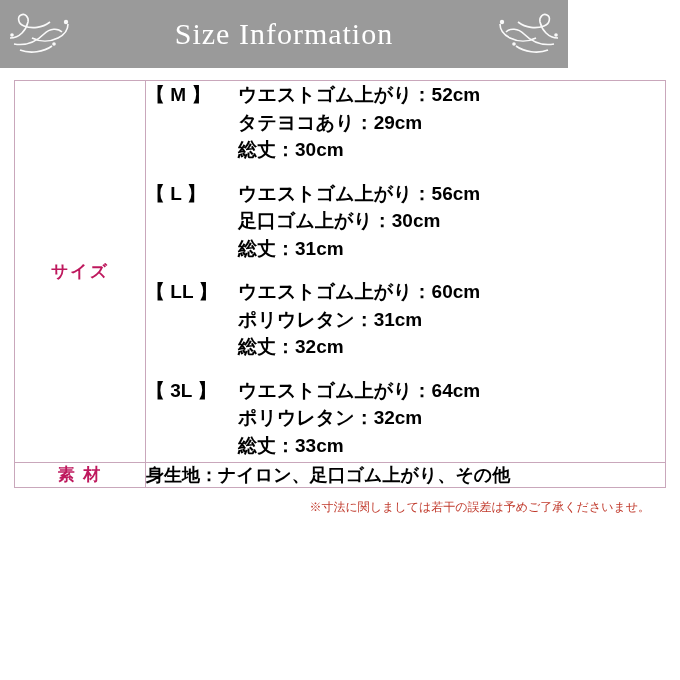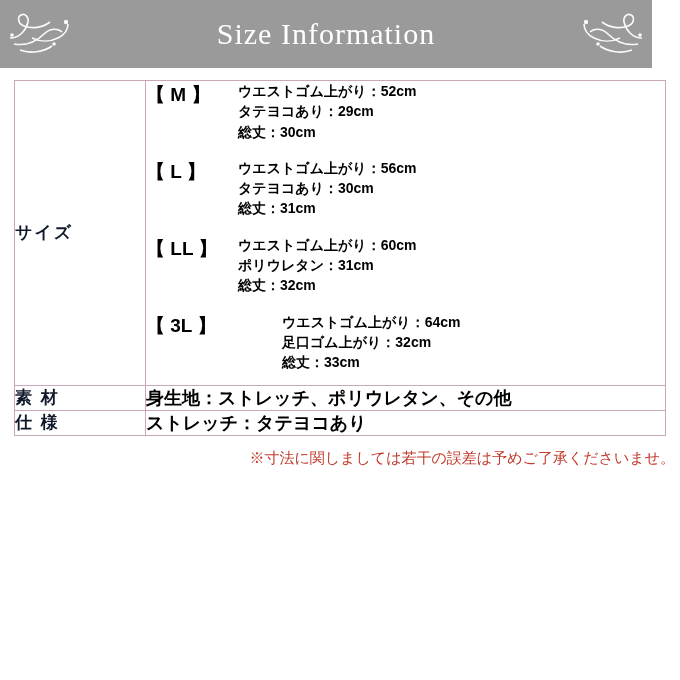--- a/index.html
+++ b/index.html
@@ -18,21 +18,21 @@
   .page {
     position: relative;
     width: 680px;
     height: 680px;
     box-sizing: border-box;
   }
 
   
   .header {
     position: relative;
-    width: 652px;
+    width: 568px;
     height: 68px;
     background: #9a9a9a;
     display: flex;
     align-items: center;
     justify-content: center;
     overflow: hidden;
   }
   .header-title {
     font-family: "Liberation Serif", serif;
     font-size: 30px;
@@ -63,71 +63,72 @@
     width: 652px;
     table-layout: fixed;
   }
   table.size-table td {
     border: 1px solid #c9a7bb;
     vertical-align: middle;
     padding: 0;
   }
   .label-cell {
     width: 130px;
+    text-align: center;
     font-family: "Liberation Sans", sans-serif;
     font-size: 17px;
     font-weight: bold;
-    color: #0f172a;
+    color: #be185d;
     letter-spacing: 2px;
   }
   .value-cell {
     padding: 10px 0 10px 28px;
   }
 
   
   .size-group {
     display: flex;
     align-items: flex-start;
     margin-bottom: 16px;
   }
-  .size-group:last-child { margin-bottom: 12px; gap: 44px; }
+  .size-group:last-child { margin-bottom: 2px; }
   .size-name {
     font-family: "Liberation Sans", sans-serif;
     font-size: 19px;
     font-weight: bold;
     width: 92px;
     flex: 0 0 92px;
     white-space: nowrap;
     letter-spacing: 0px;
     line-height: 1.45;
   }
   .size-lines {
     font-family: "Liberation Sans", sans-serif;
-    font-size: 14px;
+    font-size: 19px;
     font-weight: bold;
     line-height: 1.45;
     letter-spacing: 0px;
   }
   .size-lines div { white-space: nowrap; }
 
   .plain-value {
     font-family: "Liberation Sans", sans-serif;
     font-size: 18px;
     font-weight: bold;
     letter-spacing: 0px;
     padding: 16px 0 16px 28px;
     white-space: nowrap;
   }
 
   
   .notes {
-    padding: 10px 5px 0 0;
+    padding: 10px 30px 0 0;
     text-align: right;
     font-family: "Liberation Sans", sans-serif;
-    font-size: 15px;
+    font-size: 12px;
     color: #c0392b;
     line-height: 1.55;
   }
   .notes div { white-space: nowrap; }
 </style>
 </head>
 <body>
 
 <div class="page">
 
@@ -180,55 +181,51 @@
                 <div>ウエストゴム上がり：52cm</div>
                 <div>タテヨコあり：29cm</div>
                 <div>総丈：30cm</div>
               </div>
             </div>
 
             <div class="size-group">
               <div class="size-name">【 L 】</div>
               <div class="size-lines">
                 <div>ウエストゴム上がり：56cm</div>
-                <div>タテヨコあり：30cm</div>
+                <div>足口ゴム上がり：30cm</div>
                 <div>総丈：31cm</div>
               </div>
             </div>
 
             <div class="size-group">
               <div class="size-name">【 LL 】</div>
               <div class="size-lines">
                 <div>ウエストゴム上がり：60cm</div>
                 <div>ポリウレタン：31cm</div>
                 <div>総丈：32cm</div>
               </div>
             </div>
 
             <div class="size-group">
               <div class="size-name">【 3L 】</div>
               <div class="size-lines">
                 <div>ウエストゴム上がり：64cm</div>
-                <div>足口ゴム上がり：32cm</div>
+                <div>ポリウレタン：32cm</div>
                 <div>総丈：33cm</div>
               </div>
             </div>
 
           </td>
         </tr>
 
         <tr>
           <td class="label-cell">素 材</td>
-          <td class="plain-value">身生地：ストレッチ、ポリウレタン、その他</td>
+          <td class="plain-value">身生地：ナイロン、足口ゴム上がり、その他</td>
         </tr>
 
-        <tr>
-          <td class="label-cell">仕 様</td>
-          <td class="plain-value">ストレッチ：タテヨコあり</td>
-        </tr>
 
       </tbody>
     </table>
   </div>
 
   <div class="notes">
     <div>※寸法に関しましては若干の誤差は予めご了承くださいませ。</div>
   </div>
 
 </div>

